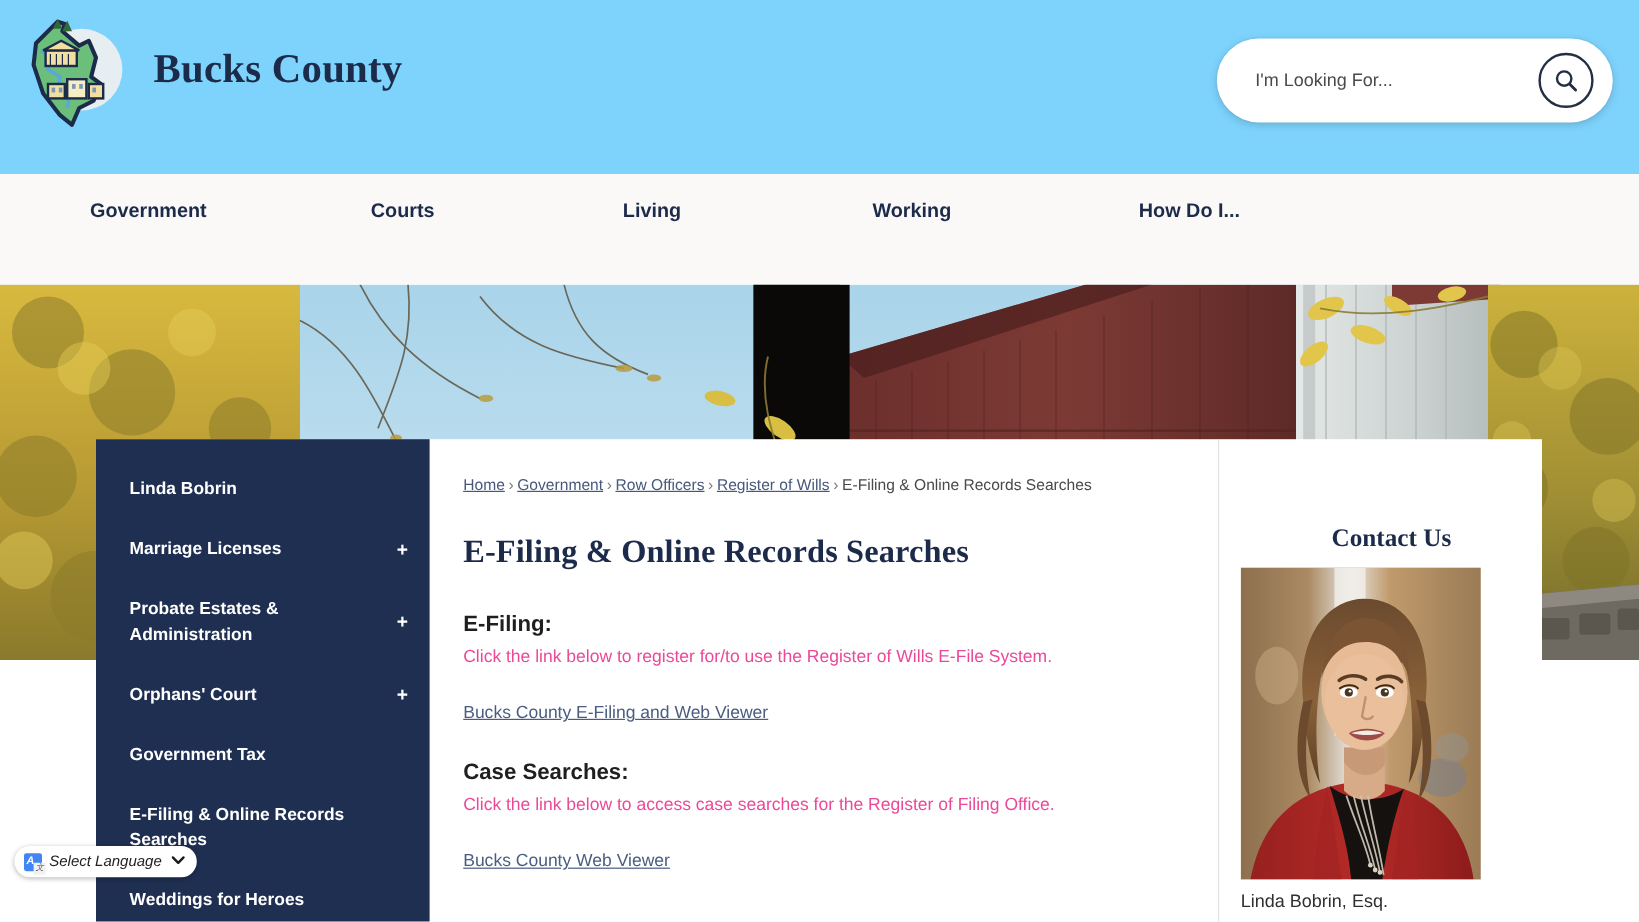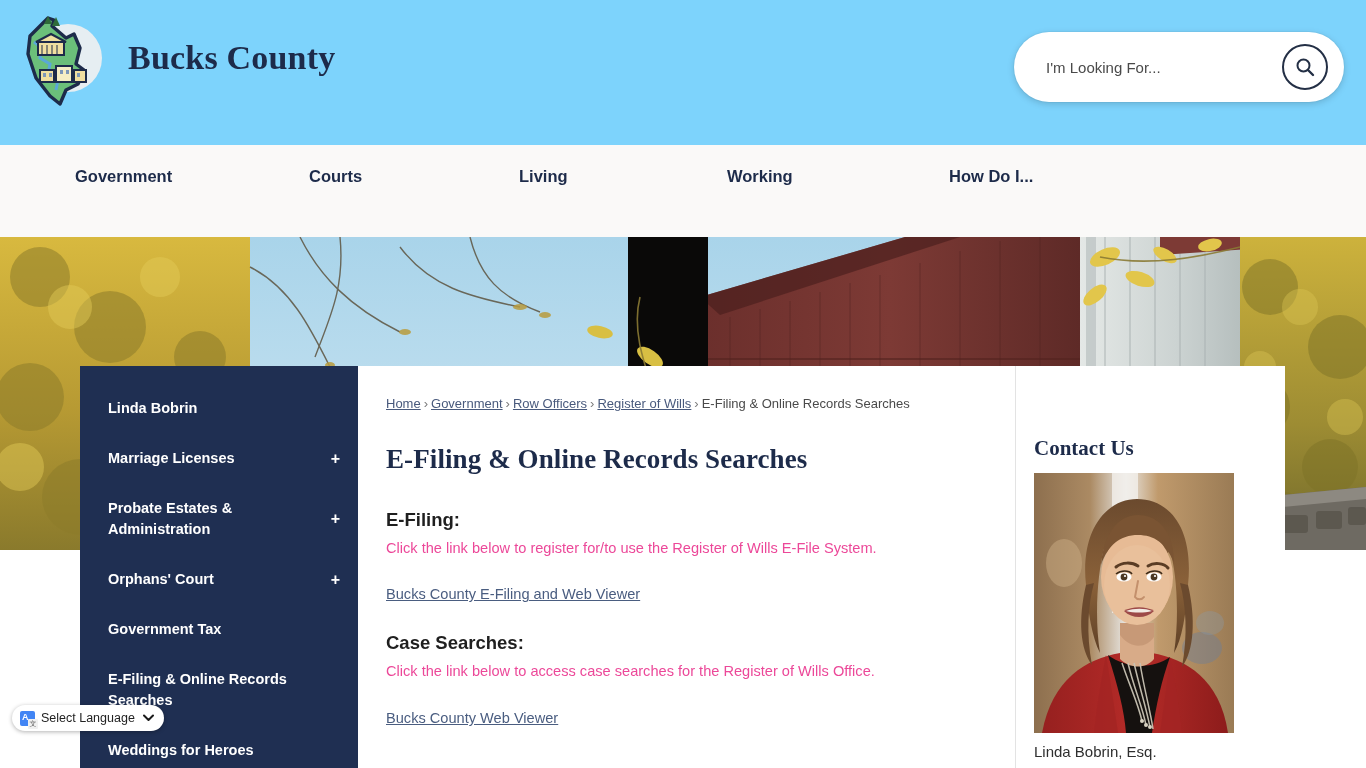--- a/index.html
+++ b/index.html
@@ -133,39 +133,40 @@
 
   .rail {
     flex: 0 0 270px; width: 270px;
     border-left: 1px solid #e3e3e3;
     padding: 70px 0 0 18px;
   }
   .rail h2 {
     font-family: "Liberation Serif", serif;
     font-size: 21px; font-weight: 700; color: #1d2b4a;
     margin-bottom: 12px;
+    text-align: center;
   }
   .portrait {
     width: 200px; height: 260px;
     overflow: hidden; position: relative;
     background: #c8b49a;
   }
   .rail-name {
     margin-top: 10px;
     font-size: 15px; color: #2f2f2f;
   }
 
   
   .gtranslate {
     position: absolute; left: 12px; top: 705px;
     height: 26px; padding: 0 10px 0 8px;
     background: #ffffff; border-radius: 14px;
     box-shadow: 0 1px 4px rgba(0,0,0,.3);
     display: flex; align-items: center; gap: 6px;
-    z-index: 40; cursor: pointer;
+    z-index: 40; cursor: pointer; font-style: italic;
   }
   .gt-icon {
     width: 15px; height: 15px; border-radius: 2px;
     background: #4285f4; position: relative; flex: 0 0 15px;
   }
   .gt-icon::after {
     content: "文"; position: absolute; right: -3px; bottom: -3px;
     width: 10px; height: 10px; background: #f1f1f1;
     border-radius: 1px; font-size: 7px; line-height: 10px;
     text-align: center; color: #555;
@@ -423,21 +424,21 @@
         <a href="#">Home</a><span class="sep">›</span><a href="#">Government</a><span class="sep">›</span><a href="#">Row Officers</a><span class="sep">›</span><a href="#">Register of Wills</a><span class="sep">›</span><span class="current">E-Filing &amp; Online Records Searches</span>
       </div>
 
       <h1 class="page-title">E-Filing &amp; Online Records Searches</h1>
 
       <h2 class="sec-title">E-Filing:</h2>
       <p class="sec-body">Click the link below to register for/to use the Register of Wills E-File System.</p>
       <a class="content-link" href="#">Bucks County E-Filing and Web Viewer</a>
 
       <h2 class="sec-title">Case Searches:</h2>
-      <p class="sec-body">Click the link below to access case searches for the Register of Wills Office.</p>
+      <p class="sec-body">Click the link below to access case searches for the Register of Filing Office.</p>
       <a class="content-link" href="#">Bucks County Web Viewer</a>
 
     </main>
 
     <aside class="rail">
       <h2>Contact Us</h2>
 
       <div class="portrait">
         <svg width="200" height="260" viewBox="0 0 200 260">
           <defs>

